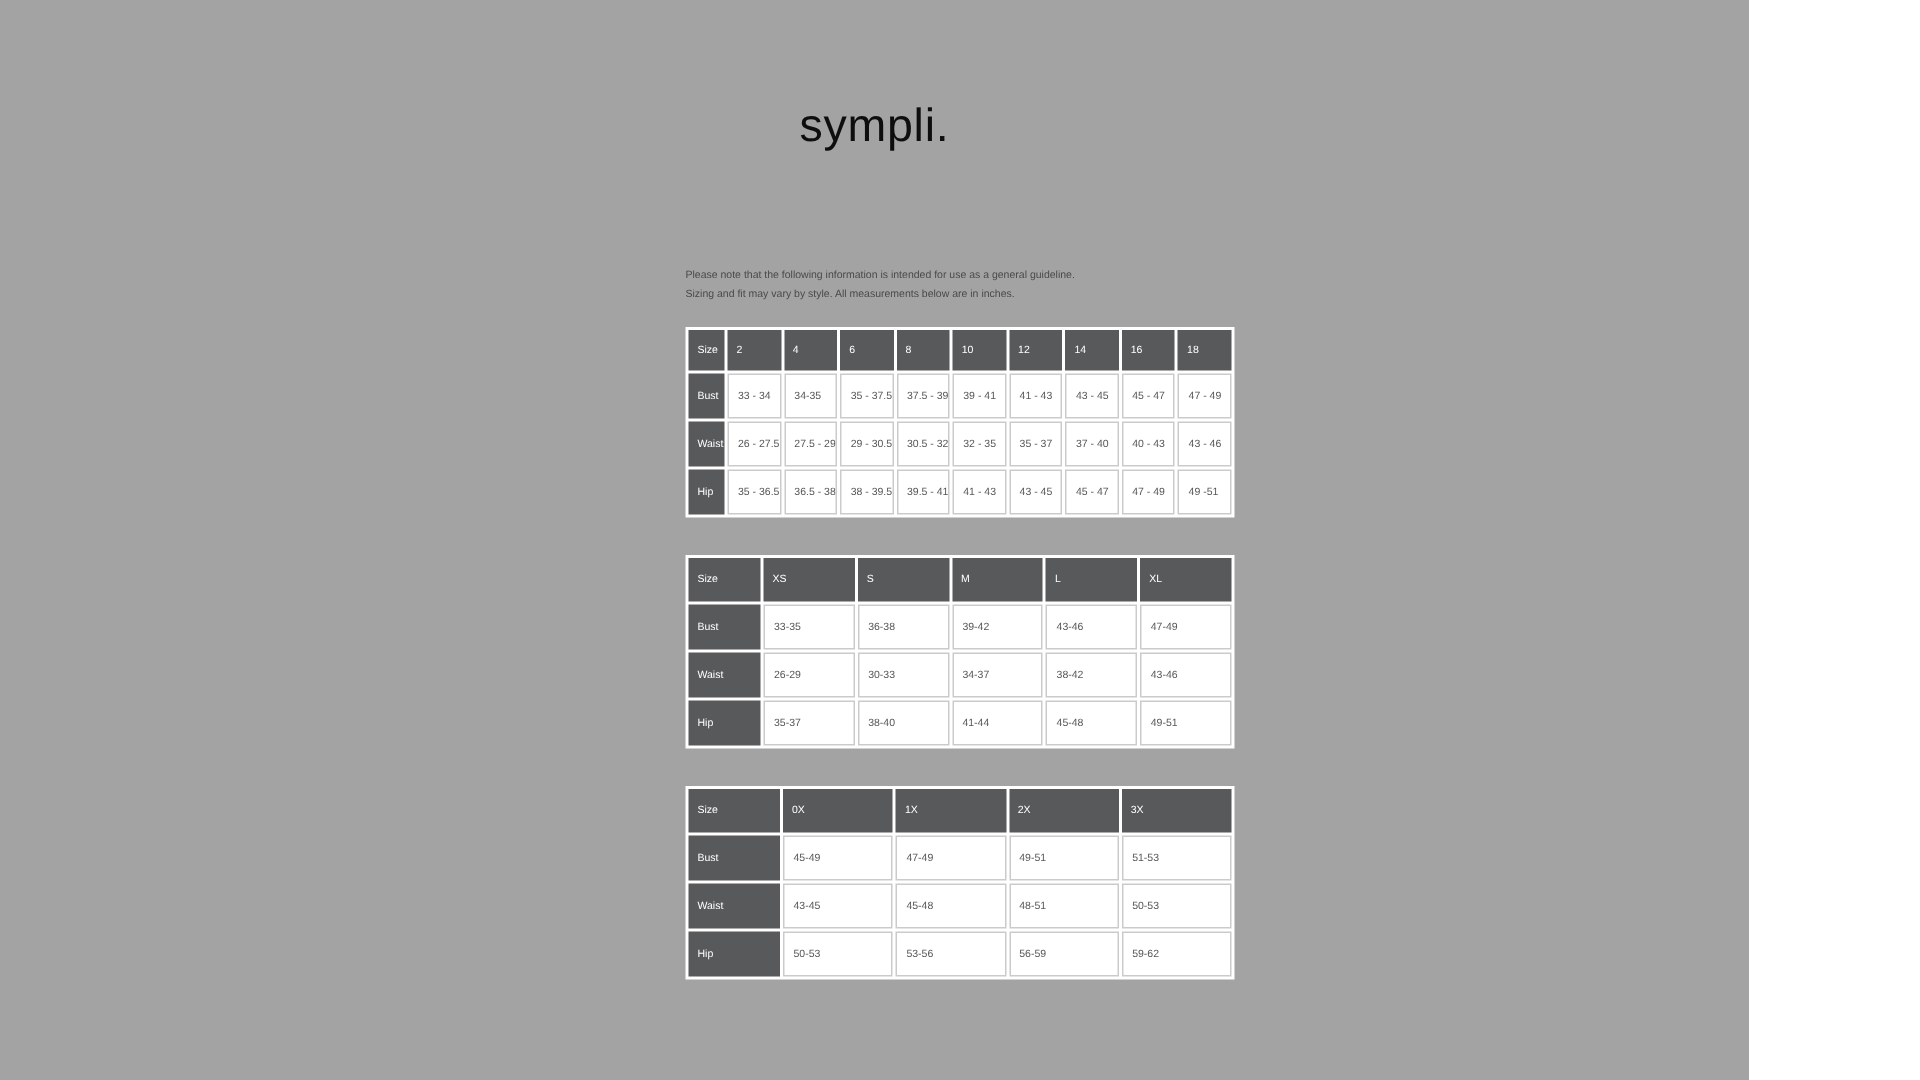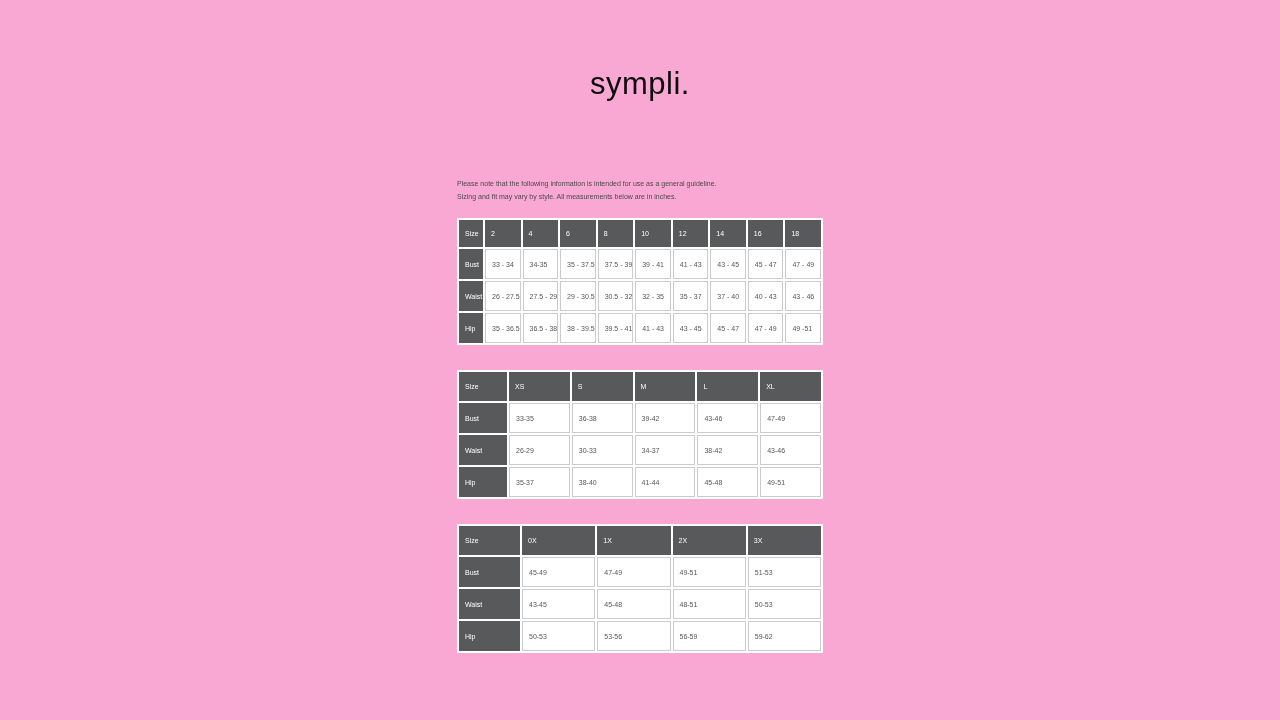--- a/index.html
+++ b/index.html
@@ -1,21 +1,21 @@
 <!DOCTYPE html>
 <html><head>
 <meta charset="utf-8">
 <style>
   * { margin: 0; padding: 0; box-sizing: border-box; }
   html, body { background: #ffffff; }
   .page {
     position: relative;
-    width: 1280px;
+    width: 1166px;
     height: 720px;
-    background: #f9a8d4;
+    background: #a3a3a3;
     font-family: "Liberation Sans", sans-serif;
     overflow: hidden;
   }
   .logo {
     position: absolute;
     top: 66px;
     left: 0;
     width: 100%;
     text-align: center;
     font-size: 31px;

